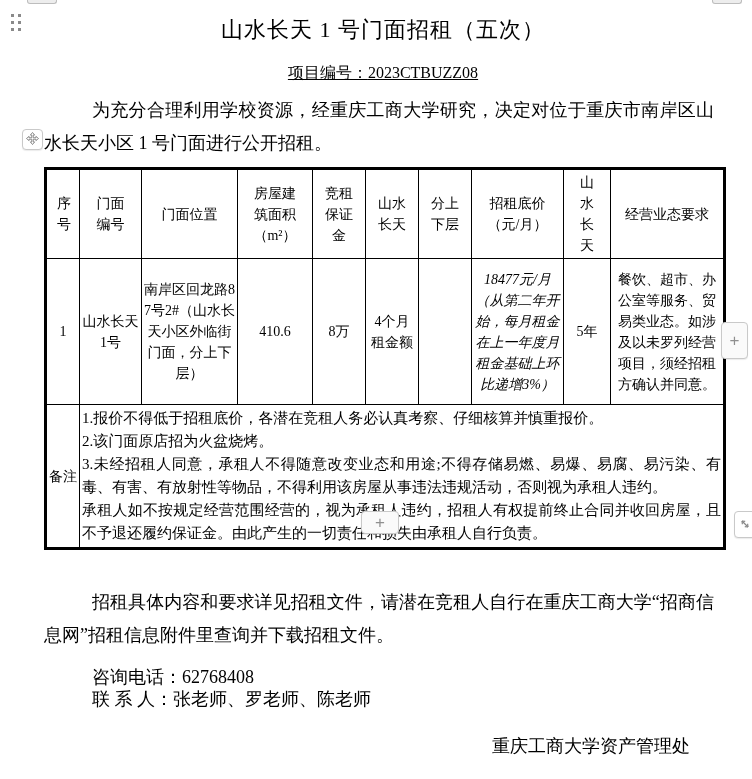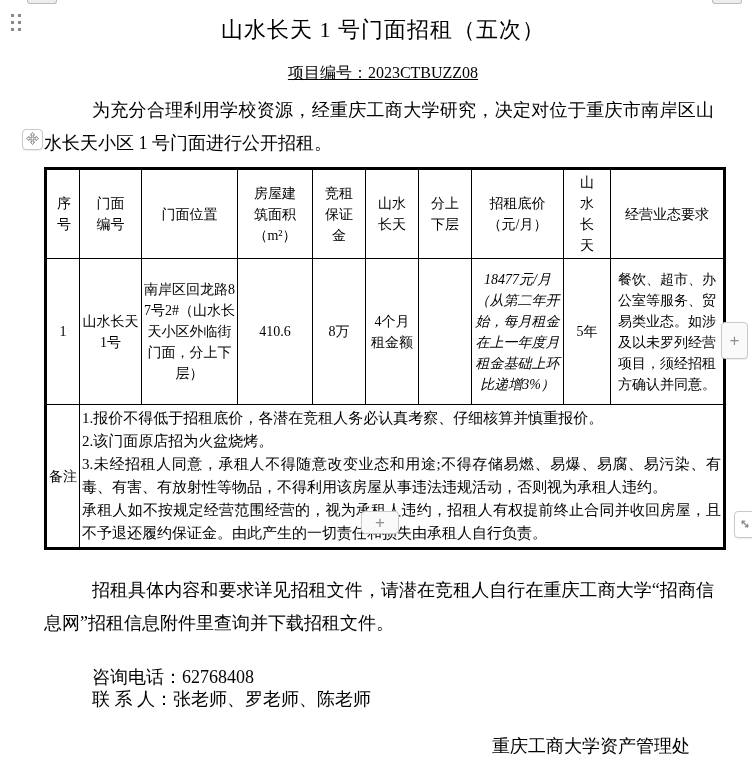--- a/index.html
+++ b/index.html
@@ -32,23 +32,23 @@
   tr.hdr{height:68px;}
   tr.data{height:146px;}
   tr.remarks{height:143px;}
   td.loc{line-height:27px;}
   td.price{font-size:13px;line-height:20px;font-style:italic;}
   td.biz{font-size:13px;line-height:20px;}
   td.remarks-label{font-size:16px;line-height:24px;font-weight:700;letter-spacing:0;padding:2px 6px;}
   td.remarks-body{text-align:left;vertical-align:top;padding:5px 8px;}
   td.remarks-body .rline{font-size:15px;line-height:23px;text-align:justify;}
   
-  .closing{margin-top:24px;}
+  .closing{margin-top:36px;}
   .line{margin:0 0 0 44px;width:670px;font-size:18px;line-height:22px;text-indent:48px;}
-  .phone-line{margin-top:26px;}
+  .phone-line{margin-top:14px;}
   .contact-line{}
   .sig{margin:25px 62px 0 0;text-align:right;font-size:18px;line-height:22px;}
   
   .chrome{position:absolute;box-sizing:border-box;}
   .partial-btn{
     height:4px;width:30px;top:0;background:#ededed;border:1px solid #bdbdbd;border-top:none;
     border-radius:0 0 3px 3px;
   }
   .grip{left:11px;top:14px;display:grid;grid-template-columns:3px 3px;grid-template-rows:3px 3px 3px;gap:4px;cursor:grab;}
   .grip i{background:#8a8a8a;width:3px;height:3px;display:block;}

